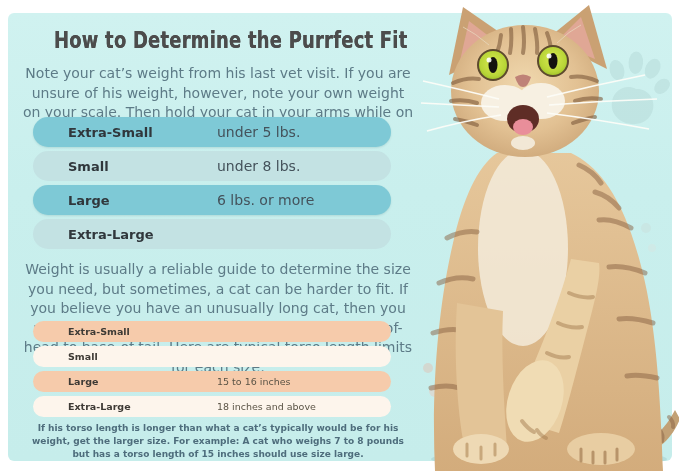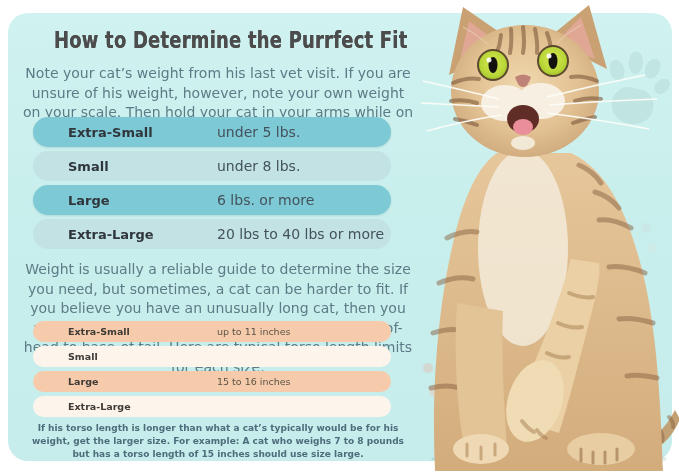--- a/index.html
+++ b/index.html
@@ -1,18 +1,18 @@
 <!DOCTYPE html>
 <html><head>
 <meta charset="utf-8">
 <style>
   html,body{margin:0;padding:0;background:#ffffff;}
   body{width:679px;height:472px;font-family:"DejaVu Sans","Liberation Sans",sans-serif;}
   .stage{position:relative;width:679px;height:472px;overflow:hidden;background:#ffffff;}
-  .card{position:absolute;left:8px;top:13px;width:664px;height:448px;border-radius:20px;
+  .card{position:absolute;left:8px;top:13px;width:664px;height:448px;border-radius:6px;
         background:linear-gradient(180deg,#d0f2f0 0%,#c9efed 40%,#c6edeb 100%);}
   
   .paw-big{position:absolute;left:597px;top:52px;width:78px;height:74px;transform:rotate(12deg);opacity:.85;}
   .dot{position:absolute;border-radius:50%;}
   
   .title{position:absolute;top:14px;left:0;width:418px;text-align:center;white-space:nowrap;
          font-size:23px;font-weight:800;color:#4c4c4c;transform:scaleX(.78);transform-origin:50% 50%;
          letter-spacing:.3px;text-shadow:0 0 .4px #4c4c4c;}
   .para{position:absolute;left:14px;width:392px;text-align:center;color:#5d7b87;font-size:14px;line-height:1.4;}
   .p1{top:51px;}
@@ -54,40 +54,39 @@
       <div class="row t1-b">
         <span class="lbl">Small</span>
         <span class="val">under 8 lbs.</span>
       </div>
       <div class="row t1-a">
         <span class="lbl">Large</span>
         <span class="val">6 lbs. or more</span>
       </div>
       <div class="row t1-b">
         <span class="lbl">Extra-Large</span>
-        <span class="val">20 lbs to 40 lbs or more</span>
       </div>
     </div>
 
     <div class="para p2">Weight is usually a reliable guide to determine the size you need, but sometimes, a cat can be harder to fit. If you believe you have an unusually long cat, then you need to consider torso length. Measure visit base-of-head to base-of-tail. Here are typical torso length limits for each size:</div>
 
     <div class="tbl tbl2">
       <div class="row t2-a">
         <span class="lbl">Extra-Small</span>
-        <span class="val">up to 11 inches</span>
       </div>
       <div class="row t2-b">
         <span class="lbl">Small</span>
       </div>
       <div class="row t2-a">
         <span class="lbl">Large</span>
         <span class="val">15 to 16 inches</span>
       </div>
       <div class="row t2-b">
         <span class="lbl">Extra-Large</span>
+        <span class="val">18 inches and above</span>
       </div>
     </div>
 
     <div class="para p3">If his torso length is longer than what a cat’s typically would be for his weight, get the larger size. For example: A cat who weighs 7 to 8 pounds but has a torso length of 15 inches should use size large.</div>
   </div>
 
   <svg class="paw-big" viewBox="0 0 80 92">
     <g fill="#bfe3e1">
       <path d="M40,46 C54,42 66,53 66,66 C66,81 54,90 40,90 C26,90 14,81 14,66 C14,53 26,42 40,46 Z"></path>
       <ellipse cx="12" cy="28" rx="9" ry="13" transform="rotate(-28 12 28)"></ellipse>

